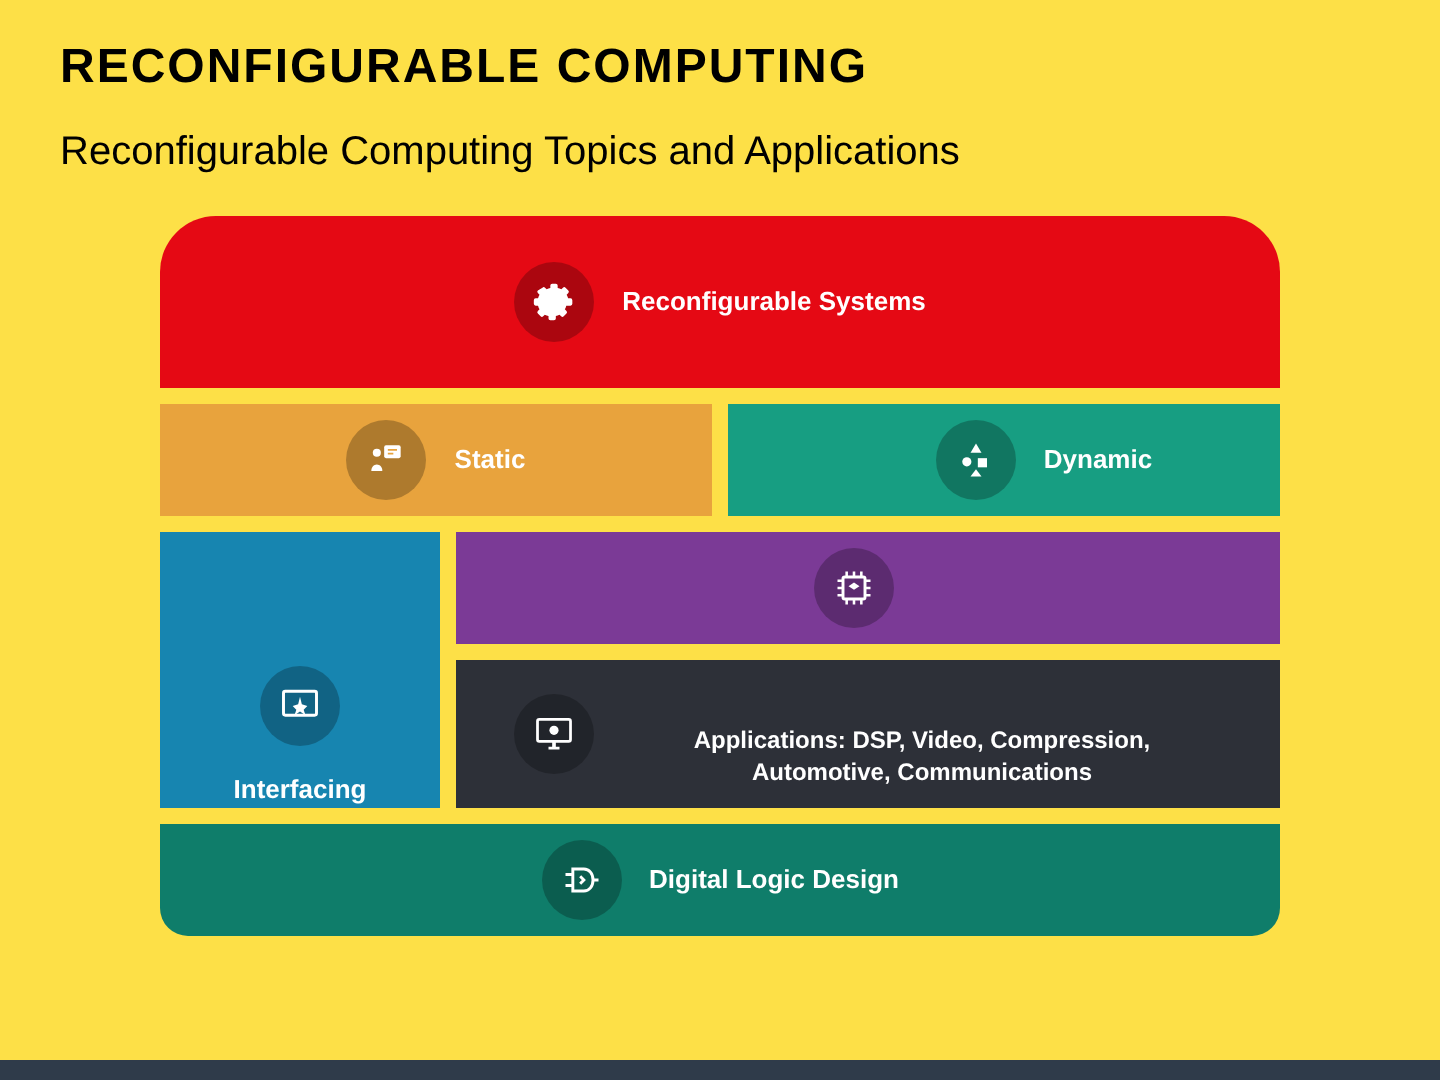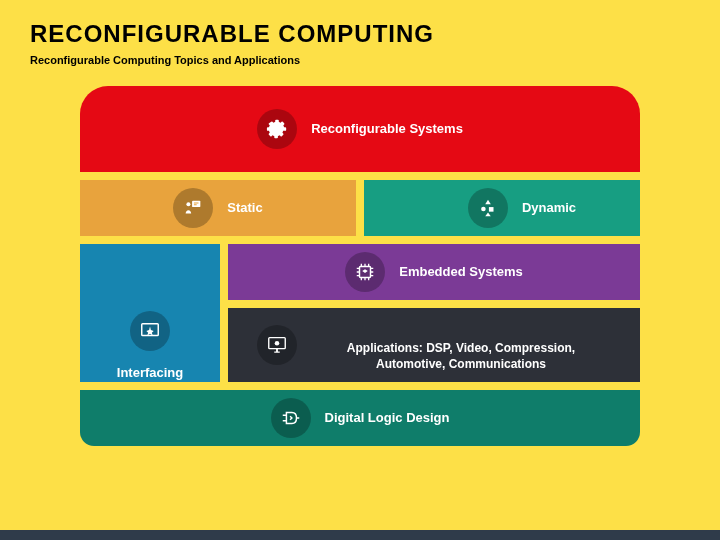--- a/index.html
+++ b/index.html
@@ -1,19 +1,19 @@
 <!DOCTYPE html>
 <html><head>
 <meta charset="utf-8">
 <style>
 *{margin:0;padding:0;box-sizing:border-box;}
 body{font-family:Arial,Helvetica,sans-serif;background:#f0f0f0;width:720px;height:540px;position:relative;}
 .slide{width:720px;height:540px;background:#fde047;padding:20px 30px;}
 .title{font-size:24px;font-weight:800;letter-spacing:1px;color:#000;text-transform:uppercase;}
-.subtitle{font-size:11px;color:#000;margin-top:6px;font-weight:bold;}
+.subtitle{font-size:20px;color:#000;margin-top:17px;}
 .diagram{margin:20px auto 0;width:560px;}
 .row{display:flex;gap:8px;margin-top:8px;}
 .block{display:flex;align-items:center;justify-content:center;color:#fff;font-size:13px;font-weight:700;position:relative;}
 .block .text{text-align:center;line-height:1.3;}
 .icon-circle{width:40px;height:40px;border-radius:50%;background:rgba(0,0,0,0.25);display:flex;align-items:center;justify-content:center;margin-right:14px;flex-shrink:0;}
 .icon-circle svg{width:22px;height:22px;fill:#fff;}
 .top-block{width:560px;height:86px;background:#e50914;border-radius:28px 28px 0 0;}
 .static{width:276px;height:56px;background:#e8a33d;}
 .dynamic{width:276px;height:56px;background:#179e82;padding-left:40px;}
 .interfacing{width:140px;height:138px;background:#1785b0;flex-direction:column;gap:14px;justify-content:flex-end;}
@@ -80,21 +80,20 @@
       </div>
       <div class="right-col">
         <div class="block embedded">
           <span class="icon-circle">
             <svg viewBox="0 0 24 24">
                 <rect x="6" y="6" width="12" height="12" rx="1" fill="none" stroke="#fff" stroke-width="1.6"></rect>
                 <path d="M9 11l3-2 3 2-3 2-3-2z"></path>
                 <path d="M8 3v3M12 3v3M16 3v3M8 18v3M12 18v3M16 18v3M3 8h3M3 12h3M3 16h3M18 8h3M18 12h3M18 16h3" stroke="#fff" stroke-width="1.4"></path>
               </svg>
           </span>
-          <span class="text">Embedded Systems</span>
         </div>
         <div class="block apps">
           <span class="icon-circle">
             <svg viewBox="0 0 24 24">
                 <rect x="3" y="4" width="18" height="12" rx="1" fill="none" stroke="#fff" stroke-width="1.5"></rect>
                 <circle cx="12" cy="10" r="2.5"></circle>
                 <path d="M9 19h6v1.5H9zM11 16h2v3h-2z"></path>
               </svg>
           </span>
           <span class="text small-text" style="max-width:300px;">Applications: DSP, Video, Compression, Automotive, Communications</span>

